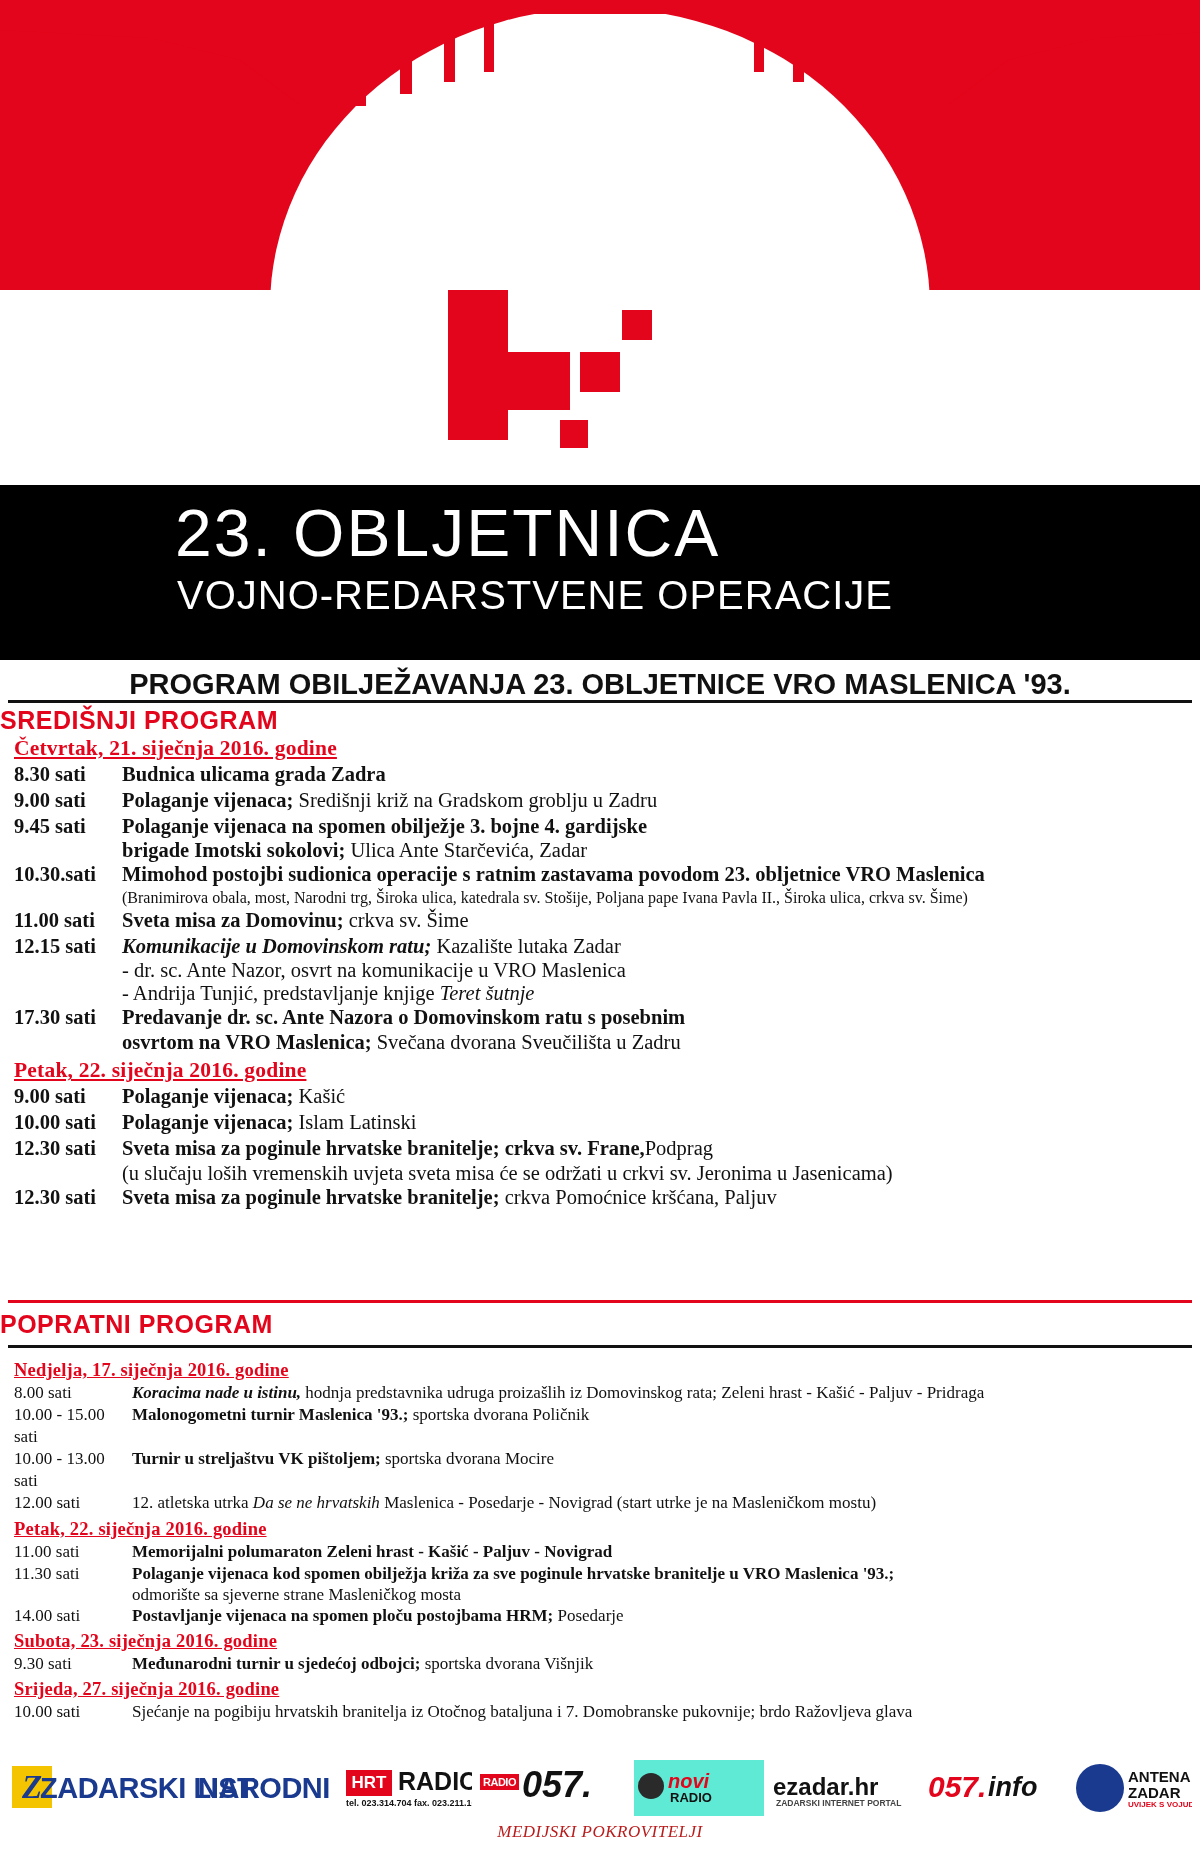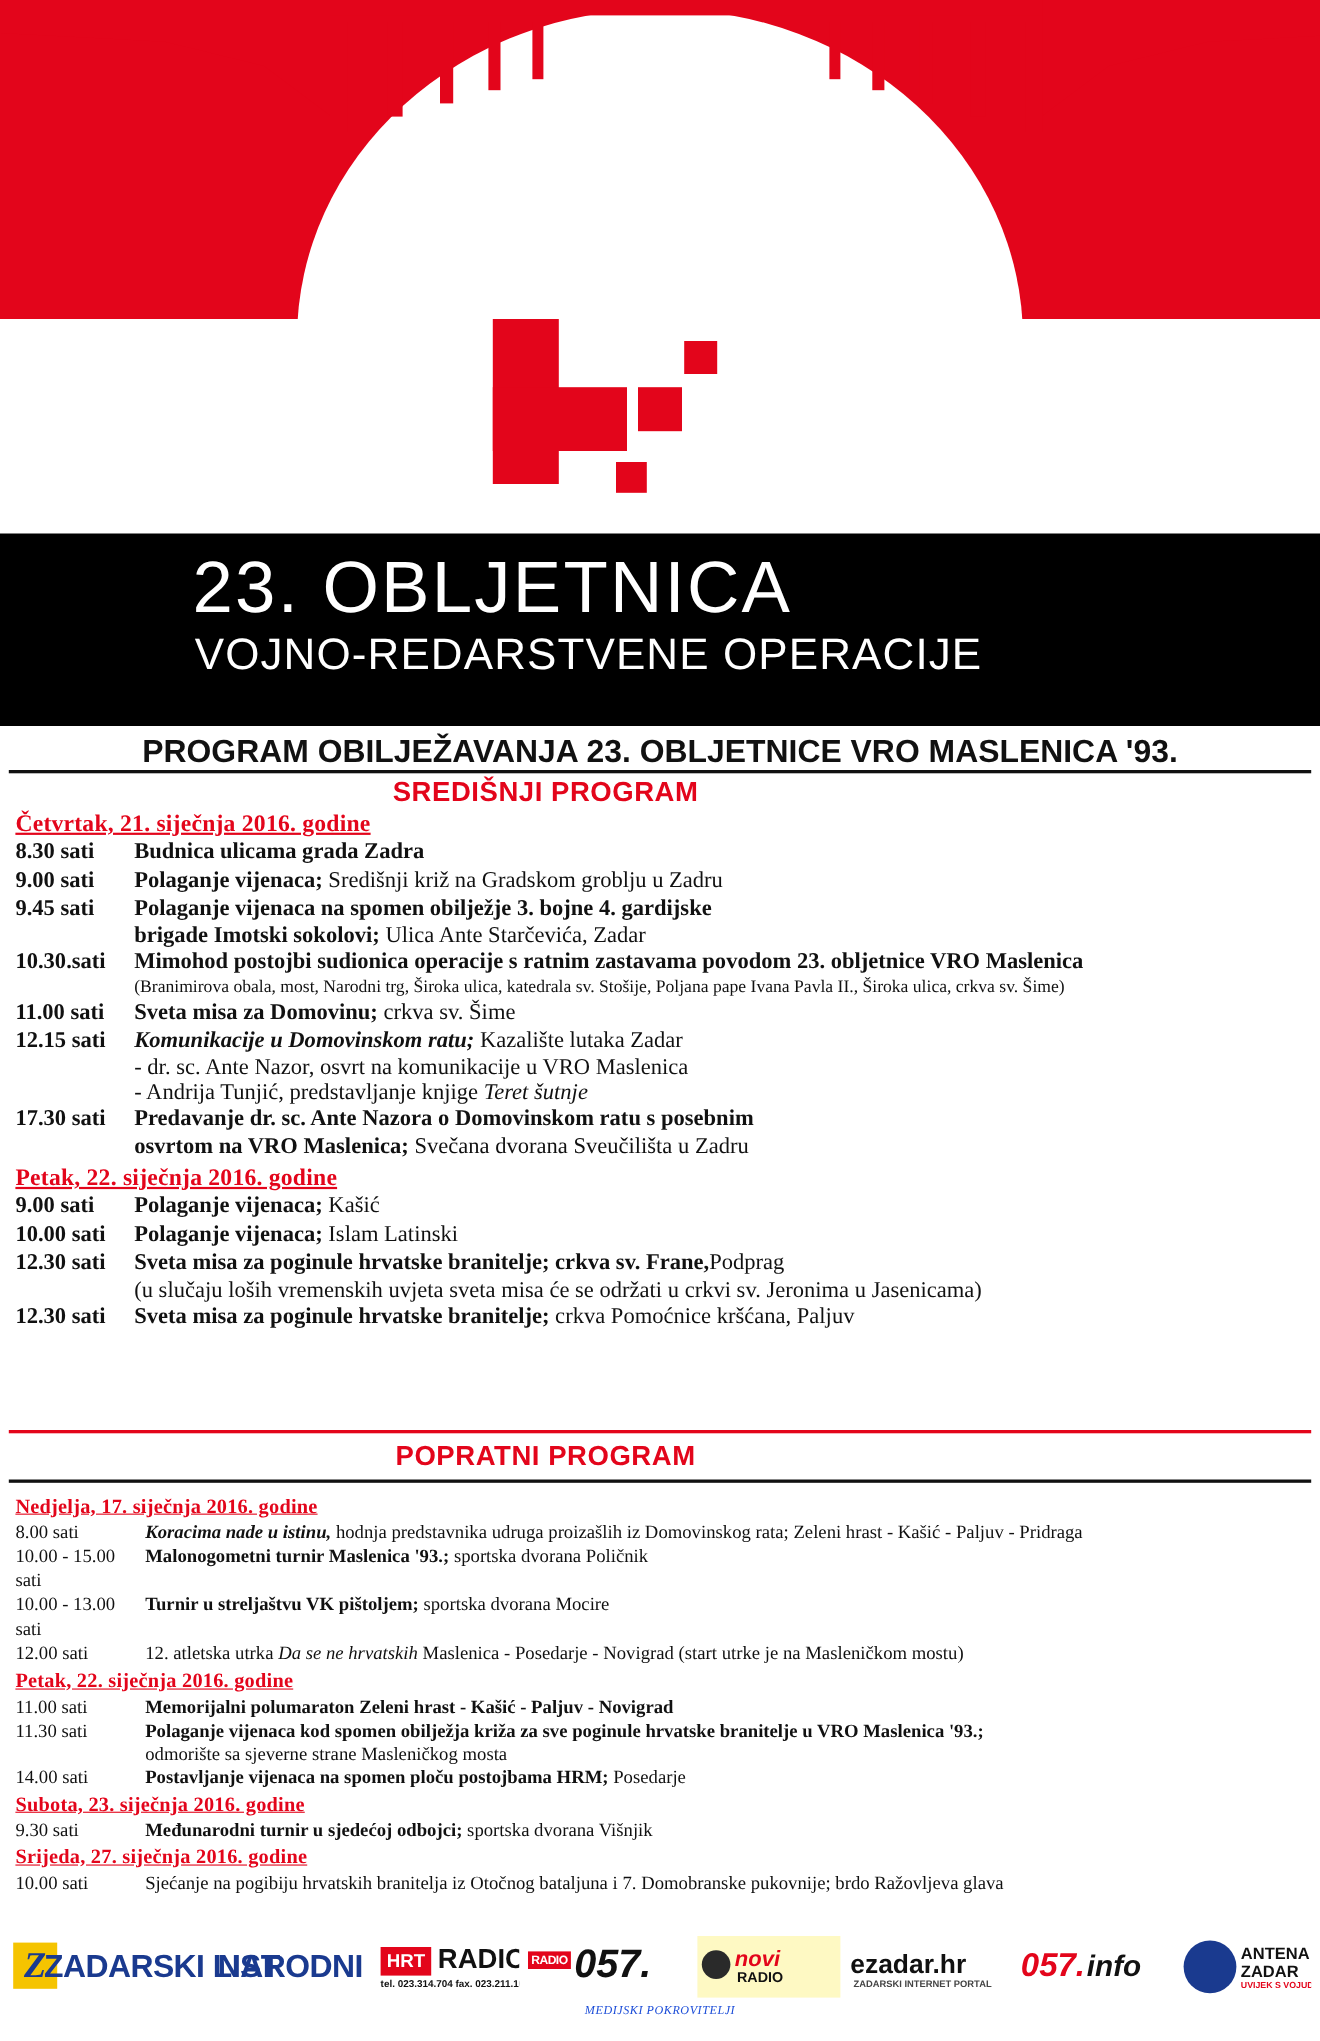--- a/index.html
+++ b/index.html
@@ -194,21 +194,21 @@
     position: absolute;
     left: 8px;
     width: 1184px;
     height: 3px;
     background: #e3051b;
   }
 
   .section-head {
     position: absolute;
     width: 992px;
-    text-align: center;
+    text-align: left;
     font-family: "Liberation Sans", sans-serif;
     font-weight: bold;
     font-size: 25px;
     color: #e3051b;
     letter-spacing: 0.5px;
   }
 
   
   .prog {
     position: absolute;
@@ -338,21 +338,21 @@
     font-family: "Liberation Sans", sans-serif; font-weight: bold;
     letter-spacing: -0.5px;
   }
   .n057 {
     position: absolute; left: 44px; top: 4px;
     font-size: 36px; font-weight: bold; color: #111;
     font-family: "Liberation Sans", sans-serif; font-style: italic;
   }
   .sp-novi {
     flex: 0 0 130px;
-    background: #fef9c3;
+    background: #5eead4;
     color: #111111;
     position: relative;
   }
   .novi-dot {
     position: absolute; left: 4px; top: 13px; width: 26px; height: 26px;
     border-radius: 50%; background: #2a2a2a;
   }
   .novi-t {
     position: absolute; left: 34px; top: 10px;
     font-size: 20px; color: #e3051b; font-weight: bold; font-style: italic;
@@ -421,22 +421,22 @@
     font-family: "Liberation Sans", sans-serif;
   }
   .media-note {
     position: absolute;
     left: 0;
     top: 1822px;
     width: 1200px;
     text-align: center;
     font-family: "Liberation Serif", serif;
     font-style: italic;
-    font-size: 11px;
-    color: #1d4ed8;
+    font-size: 17px;
+    color: #b91c1c;
     letter-spacing: 0.5px;
   }
 </style>
 </head>
 <body>
 
 <div class="banner">
   <div class="bridge-arch"></div>
   <div class="bridge-deck"></div>
   <div class="bridge-cut-left"></div>

